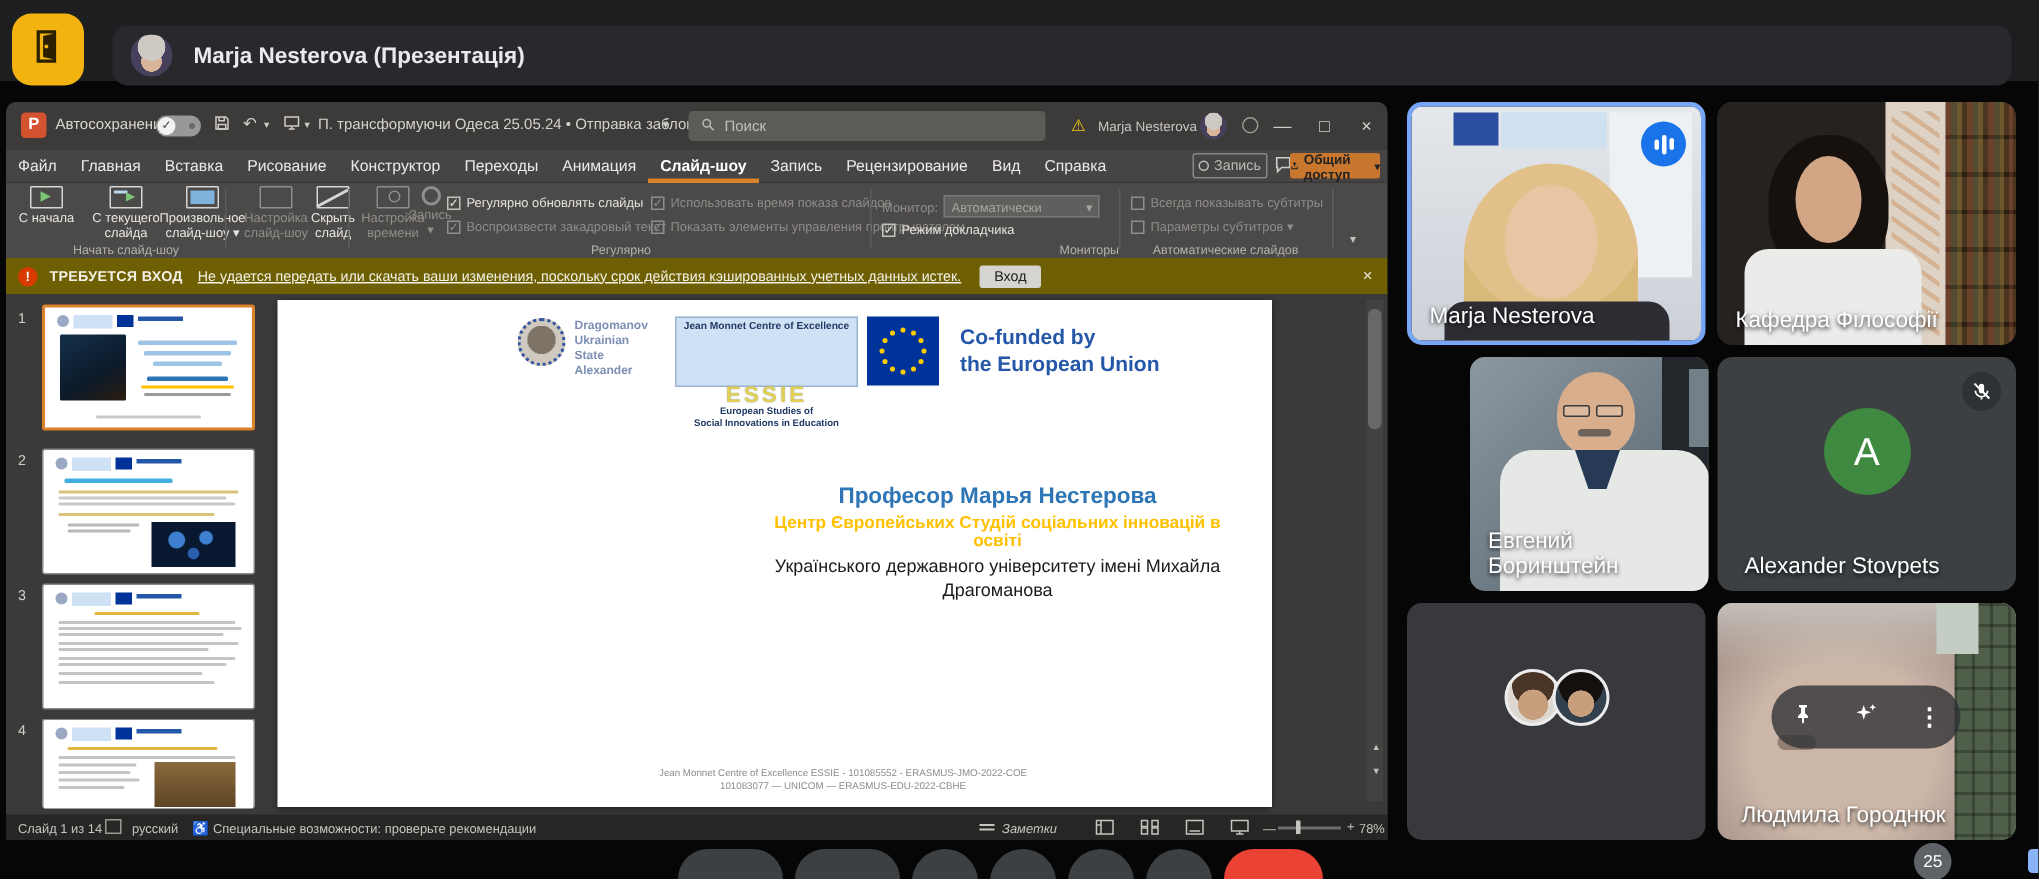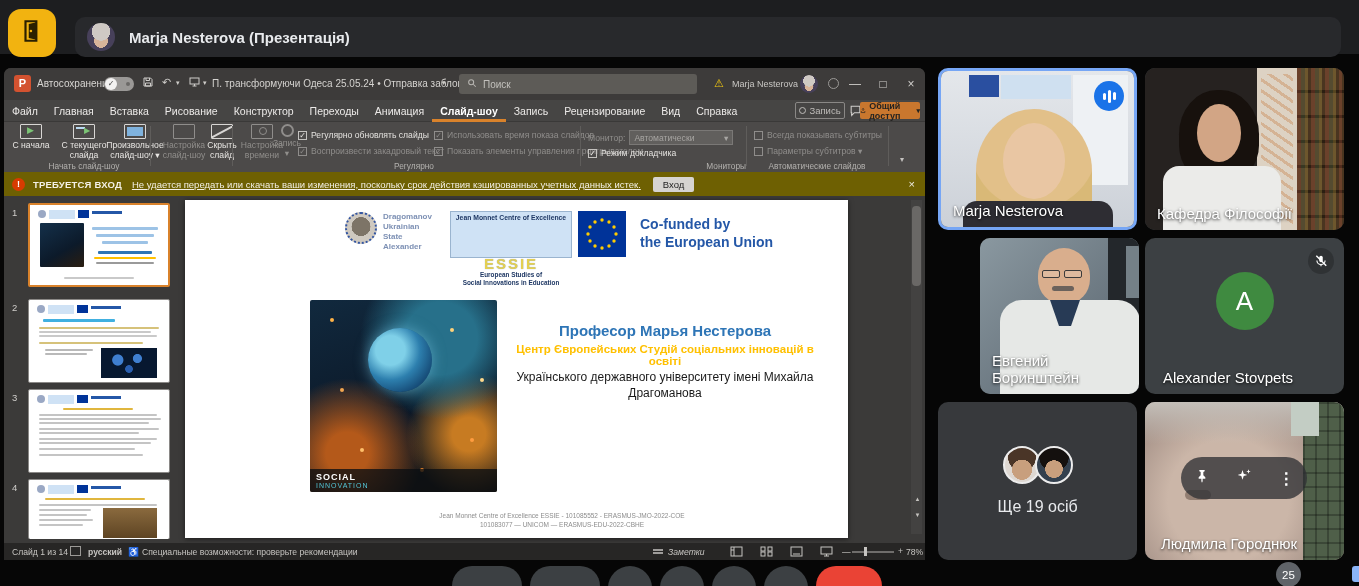--- a/index.html
+++ b/index.html
@@ -421,28 +421,20 @@
                 <circle cx="12" cy="16" r="1.7"></circle>
                 <circle cx="17" cy="11" r="1.7"></circle>
             </g>
           </svg>
         </div>
         <div class="cofunded">
           <div>Co-funded by</div>
           <div>the European Union</div>
         </div>
 
-        <div class="slide-img">
-          <div class="globe"></div>
-          <div class="sparks"></div>
-          <div class="img-cap">
-            <div style="color:#fff;font-size:9px;font-weight:700;letter-spacing:1px;">SOCIAL</div>
-            <div style="color:#53c6d8;font-size:7px;letter-spacing:1px;">INNOVATION</div>
-          </div>
-        </div>
 
         <div style="position:absolute;left:315px;top:112px;width:330px;">
           <div class="presenter">Професор Марья Нестерова</div>
           <div class="center-line">Центр Європейських Студій соціальних інновацій в освіті</div>
           <div class="org-line">Українського державного університету імені Михайла Драгоманова</div>
         </div>
 
         <div class="slide-footer">
           <div>Jean Monnet Centre of Excellence ESSIE - 101085552 - ERASMUS-JMO-2022-COE</div>
           <div>101083077 —  UNICOM —  ERASMUS-EDU-2022-CBHE</div>
@@ -452,21 +444,21 @@
       <div class="vscroll">
         <div class="vthumb"></div>
       </div>
       <span class="vbtn" style="top:296px;">▲</span>
       <span class="vbtn" style="top:312px;">▼</span>
     </div>
 
     <div class="statusbar">
       <span class="sb" style="left:8px;">Слайд 1 из 14</span>
       <span class="sb-ic" style="left:66px;width:11px;height:10px;border:1px solid #9b9996;"></span>
-      <span class="sb" style="left:84px;font-weight:bold;">русский</span>
+      <span class="sb" style="left:84px;">русский</span>
       <span class="sb" style="left:124px;font-size:9px;">♿</span>
       <span class="sb" style="left:138px;">Специальные возможности: проверьте рекомендации</span>
       <span class="sb-ic" style="left:648px;top:4px;">
         <svg width="12" height="10" viewBox="0 0 12 10">
             <path d="M1 3h10M1 6h10" stroke="#c6c4c1" stroke-width="1.4"></path>
           </svg>
       </span>
       <span class="sb" style="left:664px;font-style:italic;">Заметки</span>
       <span class="sb-ic" style="left:726px;">
         <svg width="13" height="11" viewBox="0 0 13 11" fill="none" stroke="#c6c4c1">
@@ -557,21 +549,20 @@
     </div>
     <div class="avatar-green">A</div>
     <div class="tile-name" style="left:18px;">Alexander Stovpets</div>
   </div>
 
   <div class="tile" style="left:938px;top:402px;width:199px;height:158px;background:#37393c;">
     <div class="ov-avatars">
       <span class="ov-av" style="background:radial-gradient(circle at 50% 64%,#c89f7d 0 36%,transparent 37%),radial-gradient(circle at 50% 28%,#4a3527 0 46%,transparent 47%),#ded8d2;"></span>
       <span class="ov-av" style="margin-left:-6px;background:radial-gradient(circle at 50% 62%,#c89f7d 0 32%,transparent 33%),radial-gradient(circle at 50% 26%,#14100e 0 48%,transparent 49%),#33404e;"></span>
     </div>
-    <div class="ov-text">Ще 19 осіб</div>
   </div>
 
   <div class="tile" style="left:1145px;top:402px;width:199px;height:158px;">
     <div style="position:absolute;inset:0;background:radial-gradient(circle at 42% 62%,#cbb6a8 0 40%,#a8948a 70%,#8f7f78);">
       <div style="position:absolute;left:0;top:0;width:199px;height:42px;background:linear-gradient(180deg,#c4bfb9,rgba(196,191,185,0));"></div>
       <div style="position:absolute;left:158px;top:0;width:41px;height:158px;background:#4f5f49;"></div>
       <div style="position:absolute;left:158px;top:0;width:41px;height:158px;background:repeating-linear-gradient(180deg,rgba(0,0,0,.25) 0 2px,transparent 2px 14px),repeating-linear-gradient(90deg,rgba(0,0,0,.25) 0 2px,transparent 2px 12px);"></div>
       <div style="position:absolute;left:146px;top:0;width:28px;height:34px;background:#c3cdc4;"></div>
       <div style="position:absolute;left:40px;top:88px;width:26px;height:10px;border-radius:5px;background:rgba(90,70,60,.5);"></div>
     </div>

